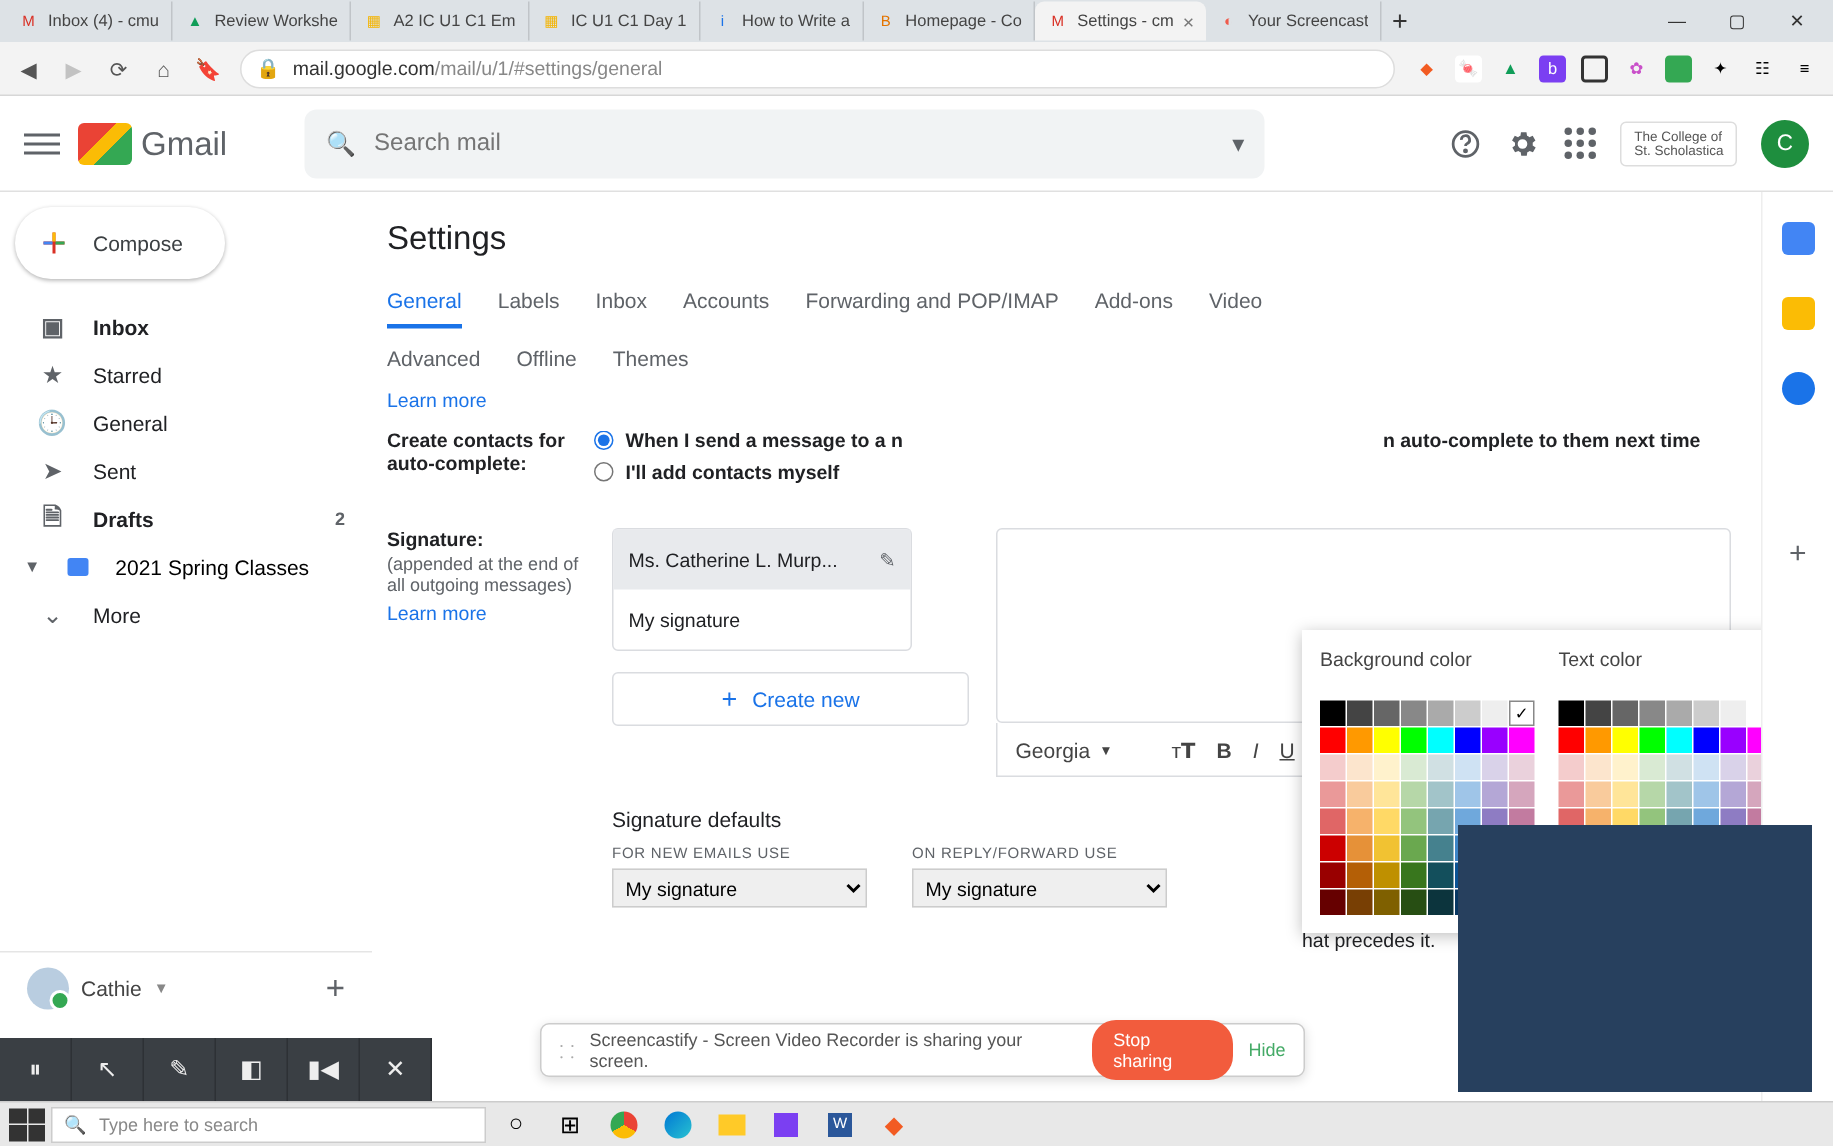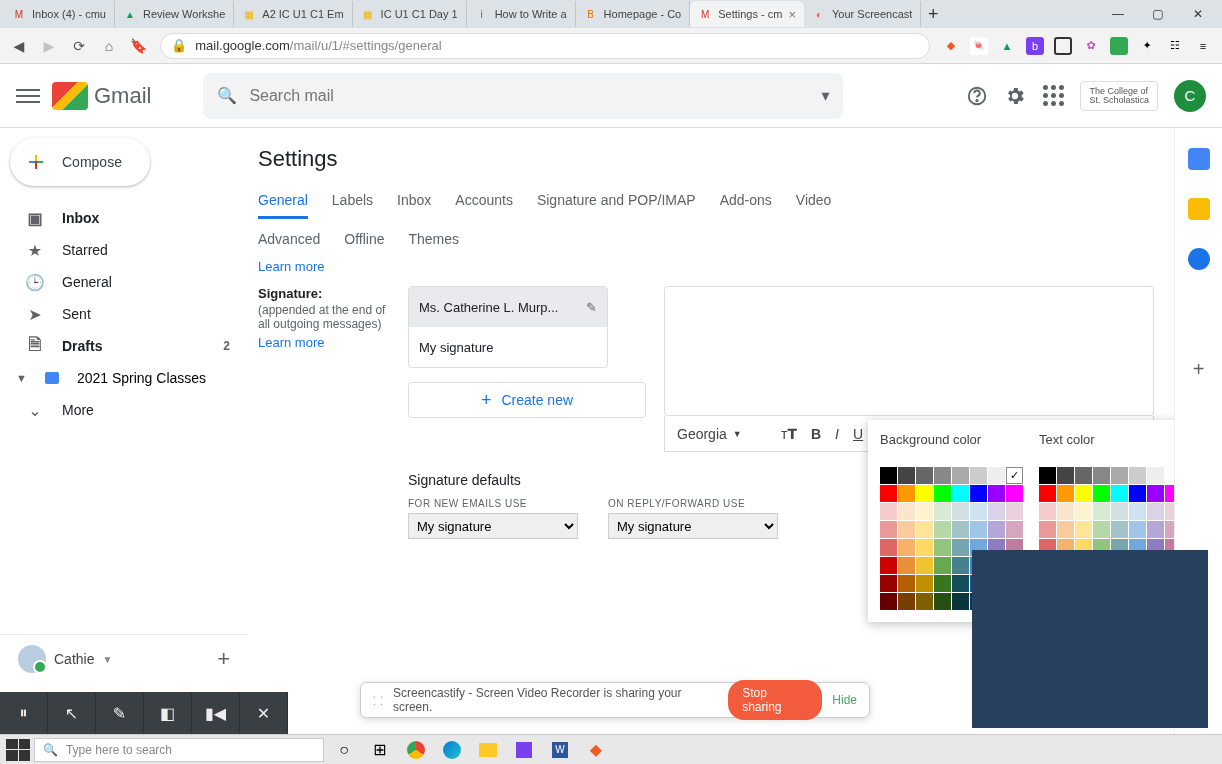--- a/index.html
+++ b/index.html
@@ -306,31 +306,44 @@
     </div>
   </div>
 
   <div class="content">
     <div class="settings-title">Settings</div>
     <div class="tabs" id="tabs-row1">
         <span class="t active">General</span>
         <span class="t">Labels</span>
         <span class="t">Inbox</span>
         <span class="t">Accounts</span>
-        <span class="t">Signature and POP/IMAP</span>
+        <span class="t">Forwarding and POP/IMAP</span>
         <span class="t">Add-ons</span>
         <span class="t">Video</span>
       </div>
     <div class="tabs-row2" id="tabs-row2">
         <span class="t">Advanced</span>
         <span class="t">Offline</span>
         <span class="t">Themes</span>
       </div>
     <div class="learn-more">Learn more</div>
 
+    <div class="setting-row">
+      <div class="setting-label">Create contacts for auto-complete:</div>
+      <div class="setting-body">
+        <div class="radio-line">
+          <input type="radio" checked="" style="">
+          <label><span>When I send a message to a n</span><span style="margin-left:320px">n auto-complete to them next time</span></label>
+        </div>
+        <div class="radio-line">
+          <input type="radio" style="">
+          <label>I'll add contacts myself</label>
+        </div>
+      </div>
+    </div>
 
     <div class="setting-row">
       <div>
         <div class="setting-label">Signature:</div>
         <div class="setting-sub">(appended at the end of all outgoing messages)</div>
         <div class="learn-more" style="margin-top:4px">Learn more</div>
       </div>
       <div class="setting-body">
         <div class="sig-wrap">
           <div>

